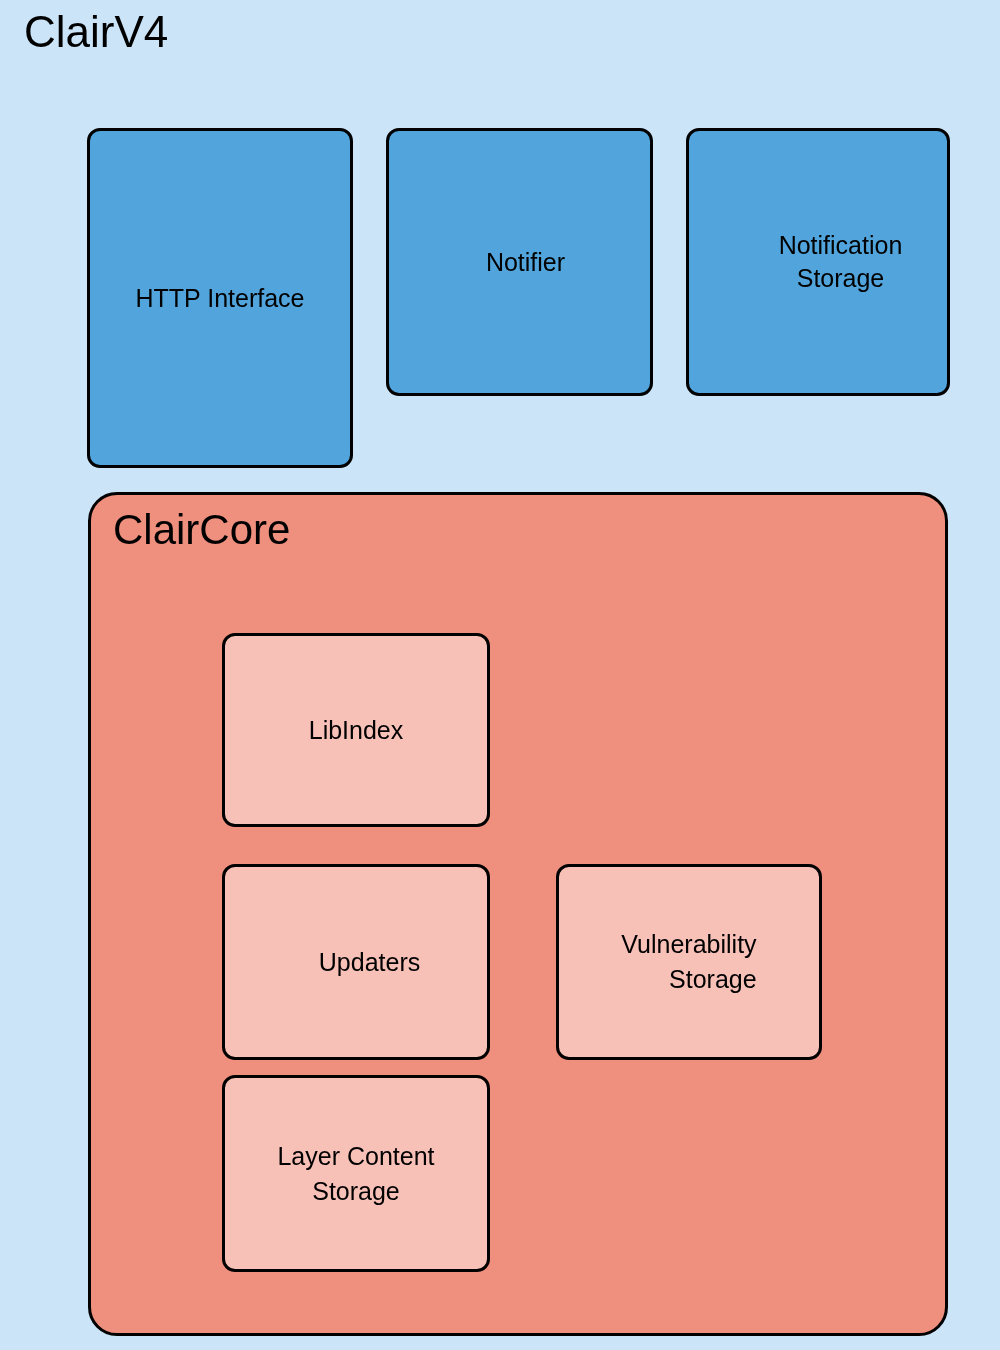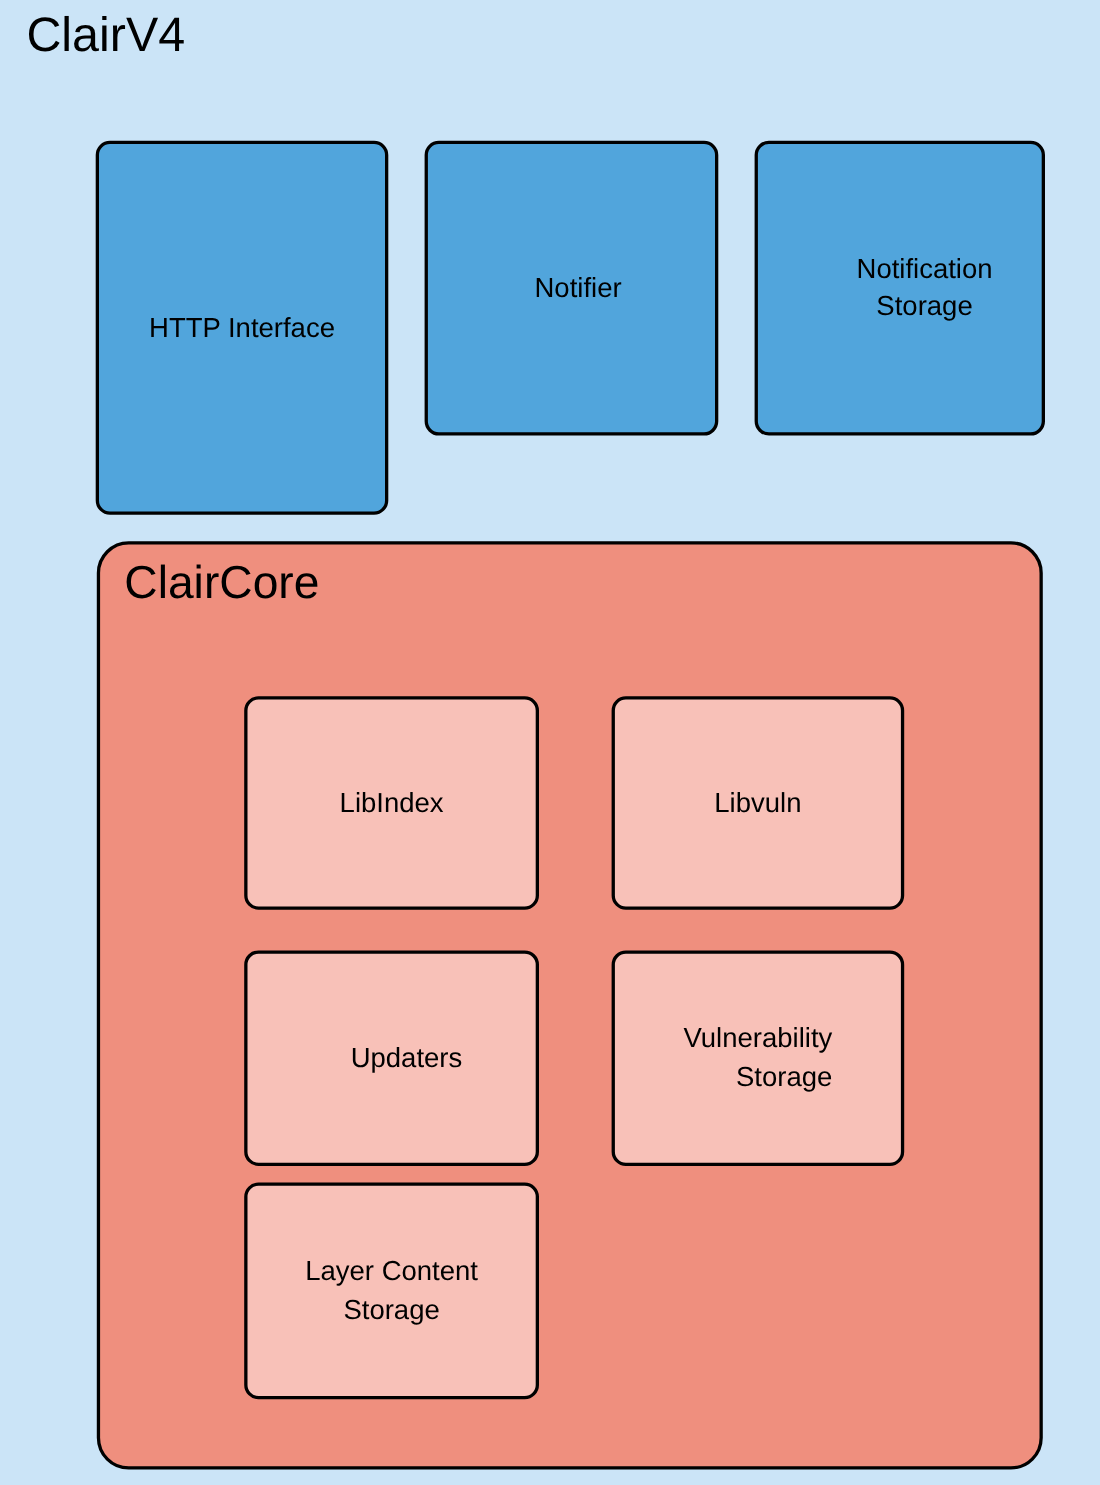--- a/index.html
+++ b/index.html
@@ -120,23 +120,20 @@
   </div>
 
   <div class="group-container" id="group-claircore">
 
     <div class="group-title">ClairCore</div>
 
     <div class="node component" id="node-libindex">
       <span class="node-label">LibIndex</span>
     </div>
 
-    <div class="node component" id="node-libvuln">
-      <span class="node-label">Libvuln</span>
-    </div>
 
     <div class="node component" id="node-updaters">
       <span class="node-label">Updaters</span>
     </div>
 
     <div class="node component" id="node-vulnerability-store">
       <span class="node-label">Vulnerability
 Storage</span>
     </div>
 

